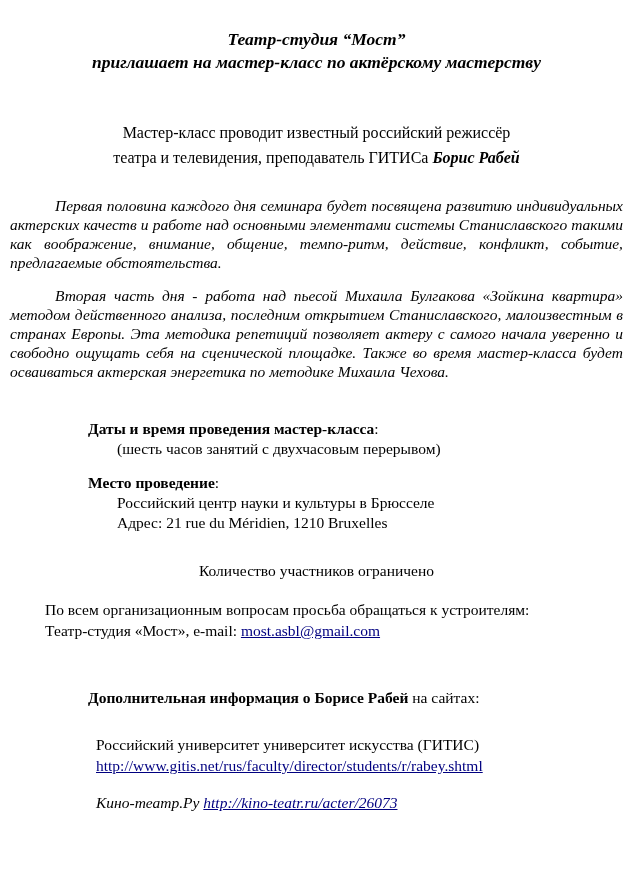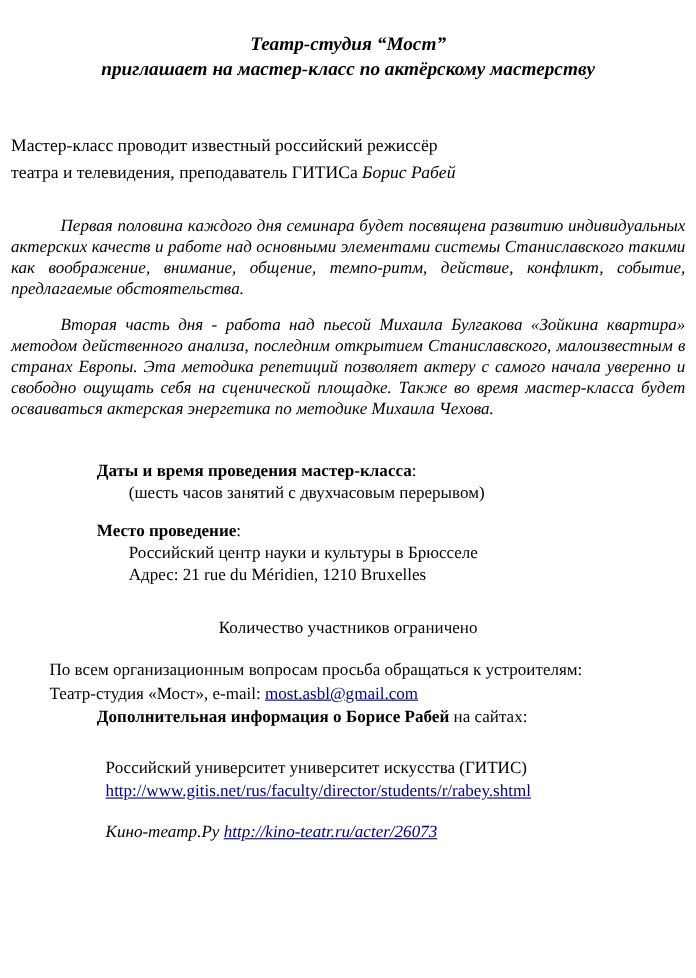--- a/index.html
+++ b/index.html
@@ -22,26 +22,26 @@
   }
   .doc-title {
     text-align: center;
     font-weight: bold;
     font-style: italic;
     font-size: 17.5px;
     line-height: 23px;
   }
   .intro {
     margin-top: 46px;
-    text-align: left;
+    text-align: center;
     font-size: 16px;
     line-height: 25px;
   }
   .name-bold {
-    font-weight: normal;
+    font-weight: bold;
     font-style: italic;
   }
   .body-par {
     margin: 0;
     margin-top: 26px;
     font-style: italic;
     text-align: justify;
     text-indent: 45px;
     font-size: 15.5px;
     line-height: 19px;
@@ -56,21 +56,21 @@
   .indent-block .sub { margin-left: 29px; }
   .participants {
     margin-top: 27px;
     text-align: center;
   }
   .contacts {
     margin-top: 18px;
     margin-left: 35px;
     line-height: 21px;
   }
-  .more-info { }
+  .more-info { margin-top: 46px; }
   .more-info-heading { margin-left: 78px; }
   .site { margin-top: 26px; margin-left: 86px; line-height: 21px; }
   .site2 { margin-top: 16px; margin-left: 86px; line-height: 21px; font-style: italic; }
   .link {
     color: var(--link-color, #000080);
     text-decoration: underline;
     cursor: pointer;
   }
 </style>
 </head>

